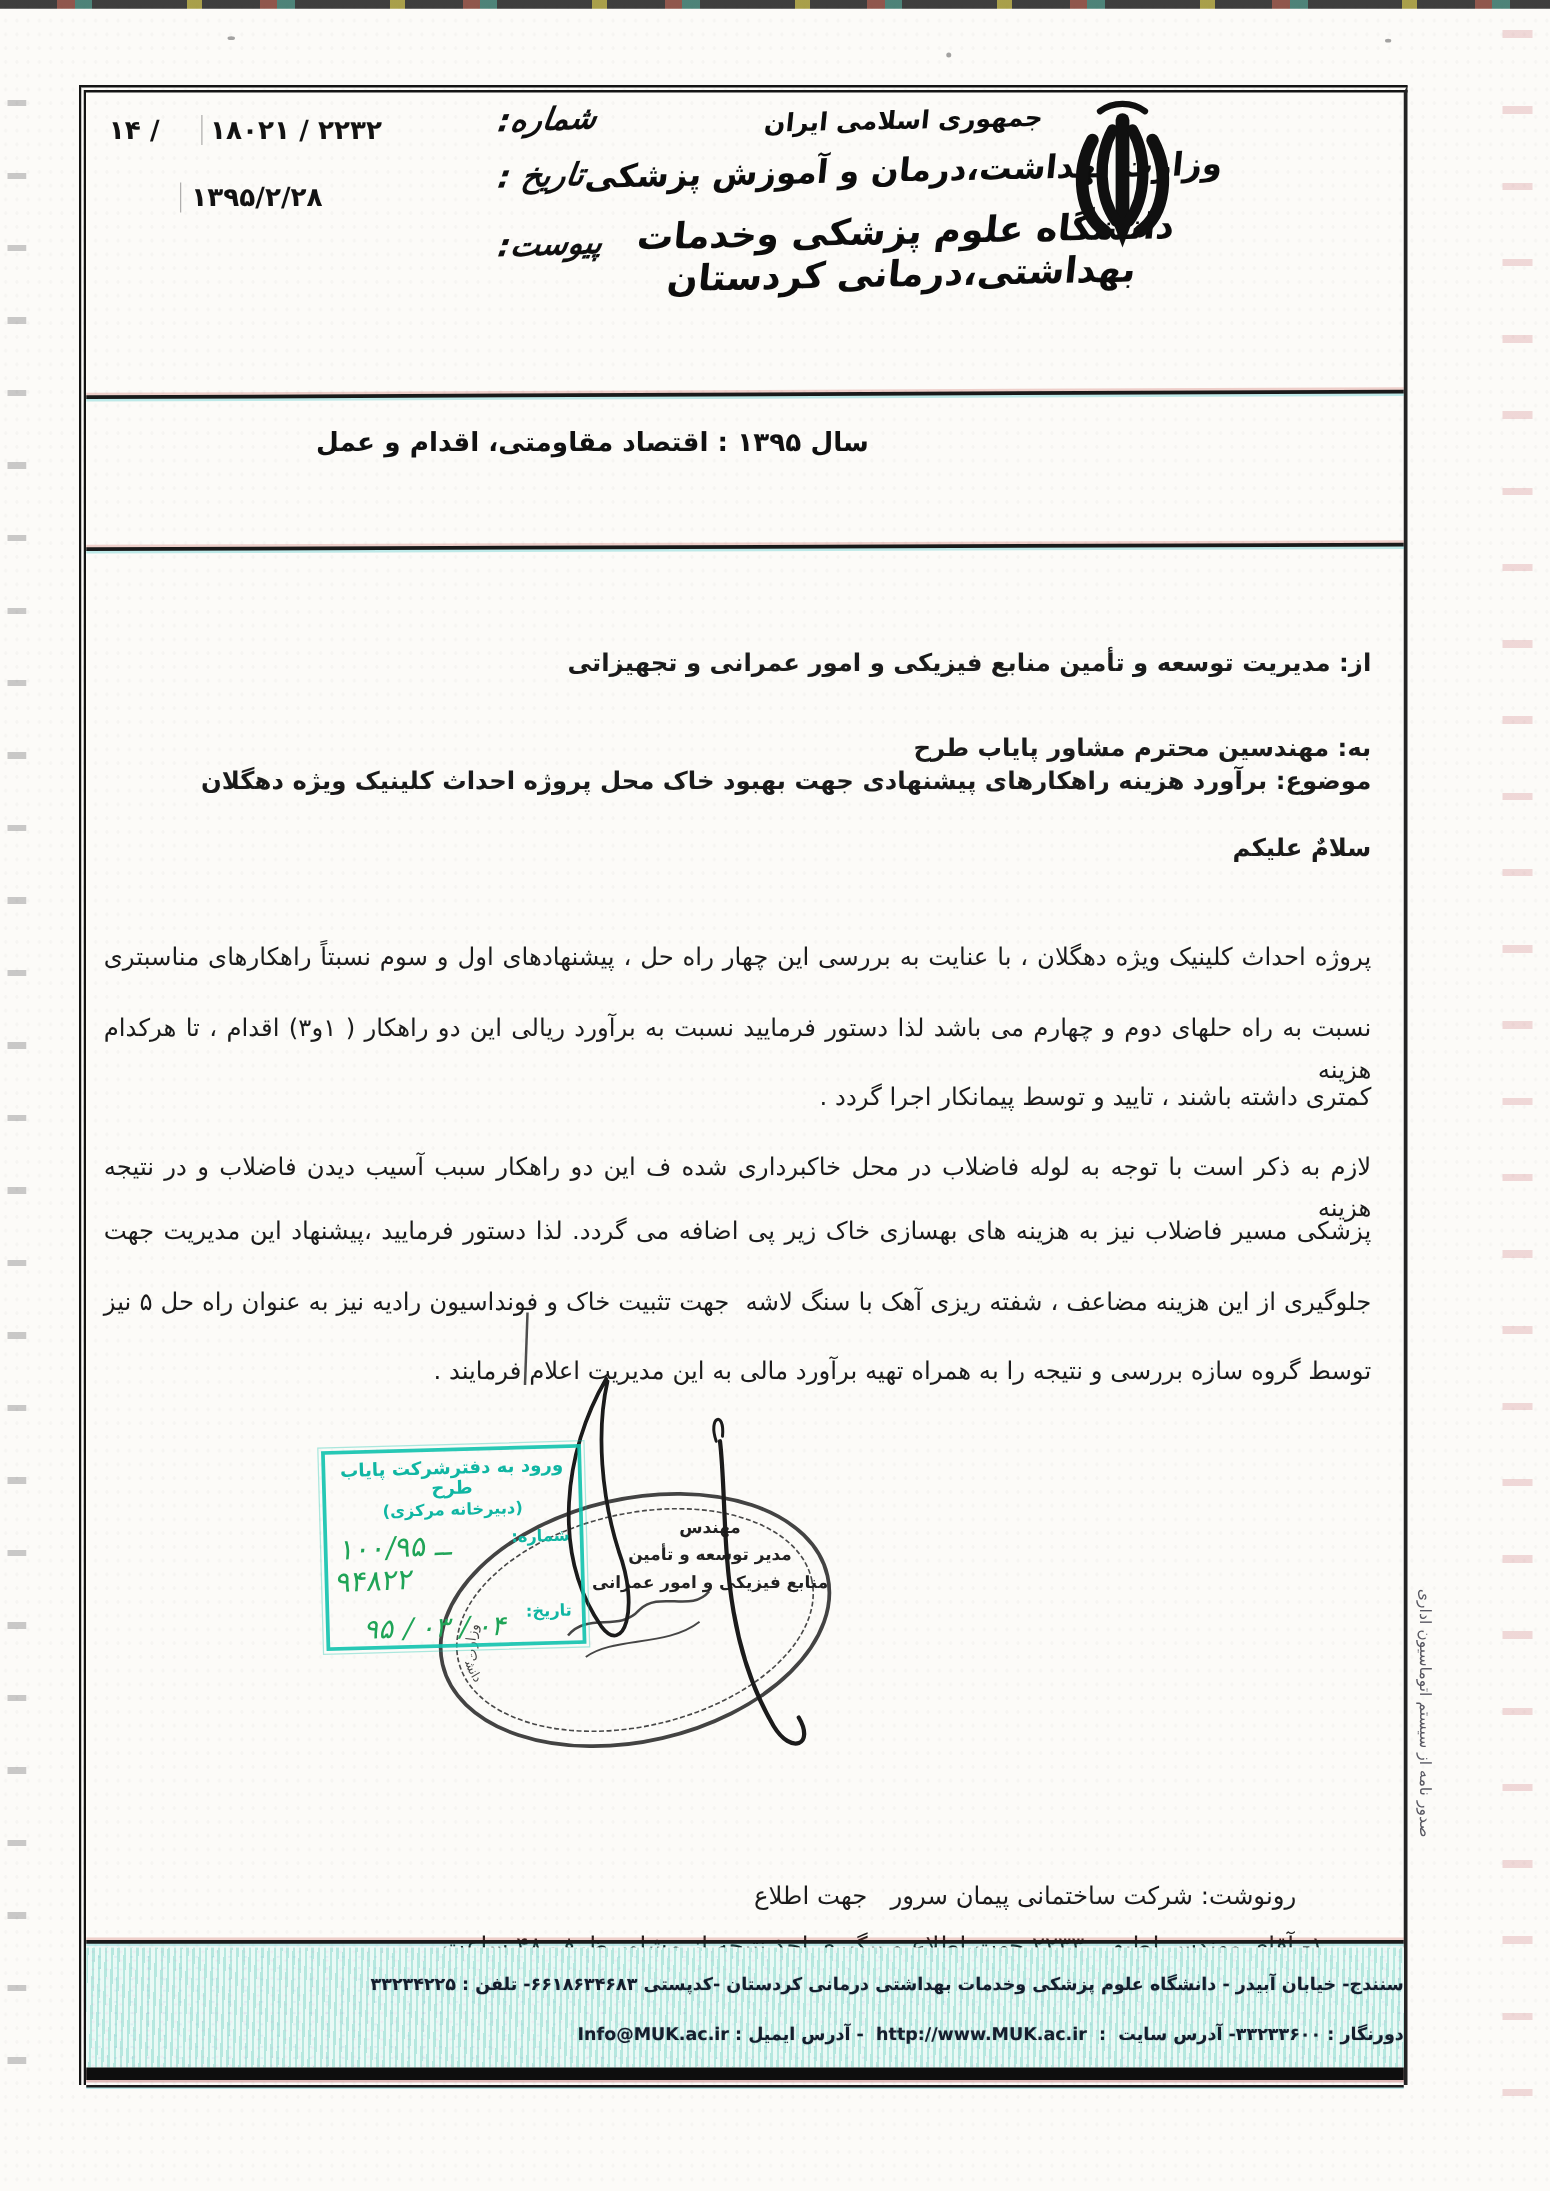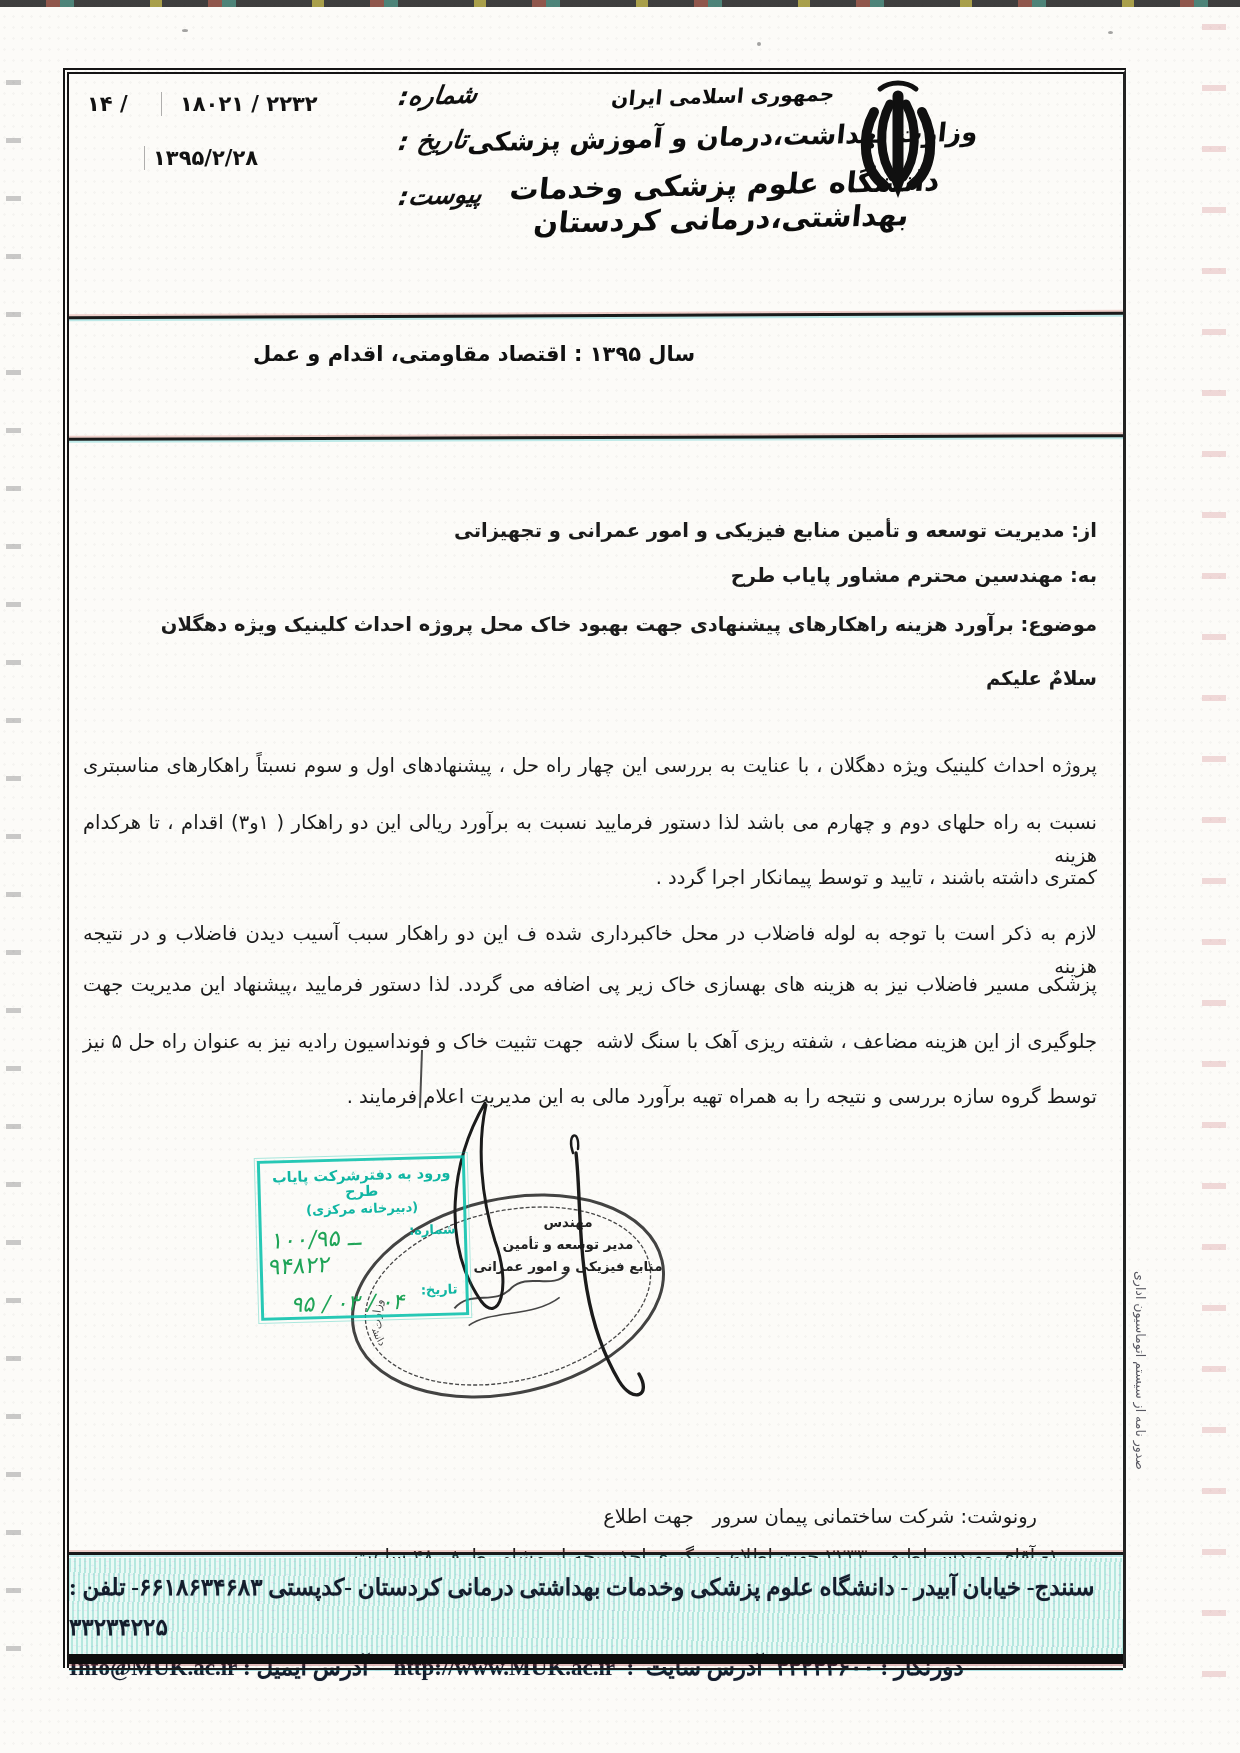--- a/index.html
+++ b/index.html
@@ -28,21 +28,21 @@
   .rule{position:absolute;left:0;width:100%;height:3px;background:#1a1a1a;
     box-shadow:0 -2px 0 rgba(190,50,40,.22),0 2px 0 rgba(0,180,185,.25);}
   .rule1{top:240px;transform:rotate(-.25deg);}
   .rule2{top:362px;transform:rotate(-.2deg);}
   .rule3{top:1478px;}
 
   
   .hdr-numbers{position:absolute;top:18px;left:18px;width:320px;direction:ltr;text-align:left;
     font-weight:bold;font-size:21px;letter-spacing:1px;color:#121212;}
   .hdr-numbers .prefix{margin-right:26px;}
-  .hdr-numbers .main{border-left:1px solid rgba(60,60,60,.4);padding-left:18px;}
+  .hdr-numbers .main{border-left:1px solid rgba(60,60,60,.4);padding-left:6px;}
   .hdr-date{position:absolute;top:72px;left:75px;direction:ltr;font-weight:bold;font-size:21px;
     letter-spacing:1px;color:#121212;border-left:1px solid rgba(60,60,60,.4);padding-left:8px;}
   .hdr-labels{position:absolute;top:6px;left:330px;width:130px;text-align:left;}
   .hdr-label{font-weight:bold;font-size:25px;transform:skewX(-10deg) rotate(-2deg);
     font-style:italic;margin-bottom:16px;color:#101010;}
   .hdr-label.lbl-att{margin-top:26px;}
   .org{position:absolute;top:10px;right:120px;width:560px;text-align:center;color:#0d0d0d;}
   .org div{font-weight:bold;transform:skewX(-7deg) rotate(-1.2deg);}
   .org .o1{font-size:20px;margin-bottom:14px;}
   .org .o2{font-size:26px;margin-bottom:16px;}
@@ -51,21 +51,21 @@
 
   .slogan{position:absolute;top:268px;left:170px;width:470px;text-align:center;
     font-size:21px;font-weight:bold;color:#111;}
 
   
   .bline{position:absolute;right:26px;left:14px;font-size:19.5px;line-height:33px;white-space:pre-wrap;margin-top:16px;}
   .bbold{font-weight:bold;}
   .jst{text-align:justify;text-align-last:justify;}
   .rgt{text-align:right;}
   .from-line{top:424px;}
-  .to-line{top:469px;}
+  .to-line{top:492px;}
   .subject-line{top:518px;}
   .salutation{top:572px;}
   .pl1{top:604px;right:60px;}
   .pl2{top:659px;}
   .pl3{top:716px;}
   .pl4{top:771px;}
   .pl5{top:827px;}
   .pl6{top:878px;}
   .pl7{top:935px;}
   .pl8{top:990px;}
@@ -91,22 +91,22 @@
   .cc1{top:1410px;right:86px;left:60px;}
   .cc2{top:1450px;right:64px;left:60px;}
 
   
   .footer-band{position:absolute;top:1484px;left:0;width:100%;height:96px;box-sizing:border-box;padding-top:10px;
     background:
       radial-gradient(rgba(255,0,150,.06) 1px, transparent 1.6px) 0 0/11px 7px,
       radial-gradient(rgba(30,90,200,.07) 1px, transparent 1.6px) 4px 3px/13px 9px,
       repeating-linear-gradient(92deg, rgba(14,190,170,.20) 0 2px, rgba(234,250,246,.92) 2px 5px),
       #dff2ec;}
-  .footer-band div{text-align:left;font-size:23px;font-weight:bold;color:#141d2c;line-height:40px;white-space:pre-wrap;
-    text-shadow:0 0 1px rgba(20,30,60,.35);font-family:Liberation Serif, serif;}
+  .footer-band div{text-align:right;font-size:14px;font-weight:bold;color:#141d2c;line-height:40px;white-space:pre-wrap;
+    text-shadow:0 0 1px rgba(20,30,60,.35);}
   .bottom-thick{position:absolute;top:1580px;left:0;width:100%;height:10px;background:#0e0e0e;
     box-shadow:0 2px 0 rgba(160,40,40,.3);}
   .bottom-thin{position:absolute;top:1594px;left:0;width:100%;height:2px;background:#1c1c1c;
     box-shadow:0 1px 0 rgba(0,170,180,.3);}
 
   .side-note{position:absolute;top:1140px;left:1148px;width:330px;transform:rotate(90deg);
     transform-origin:0 0;direction:rtl;font-size:12.5px;color:#3c3c48;opacity:.85;letter-spacing:1px;}
 </style>
 </head>
 <body>

